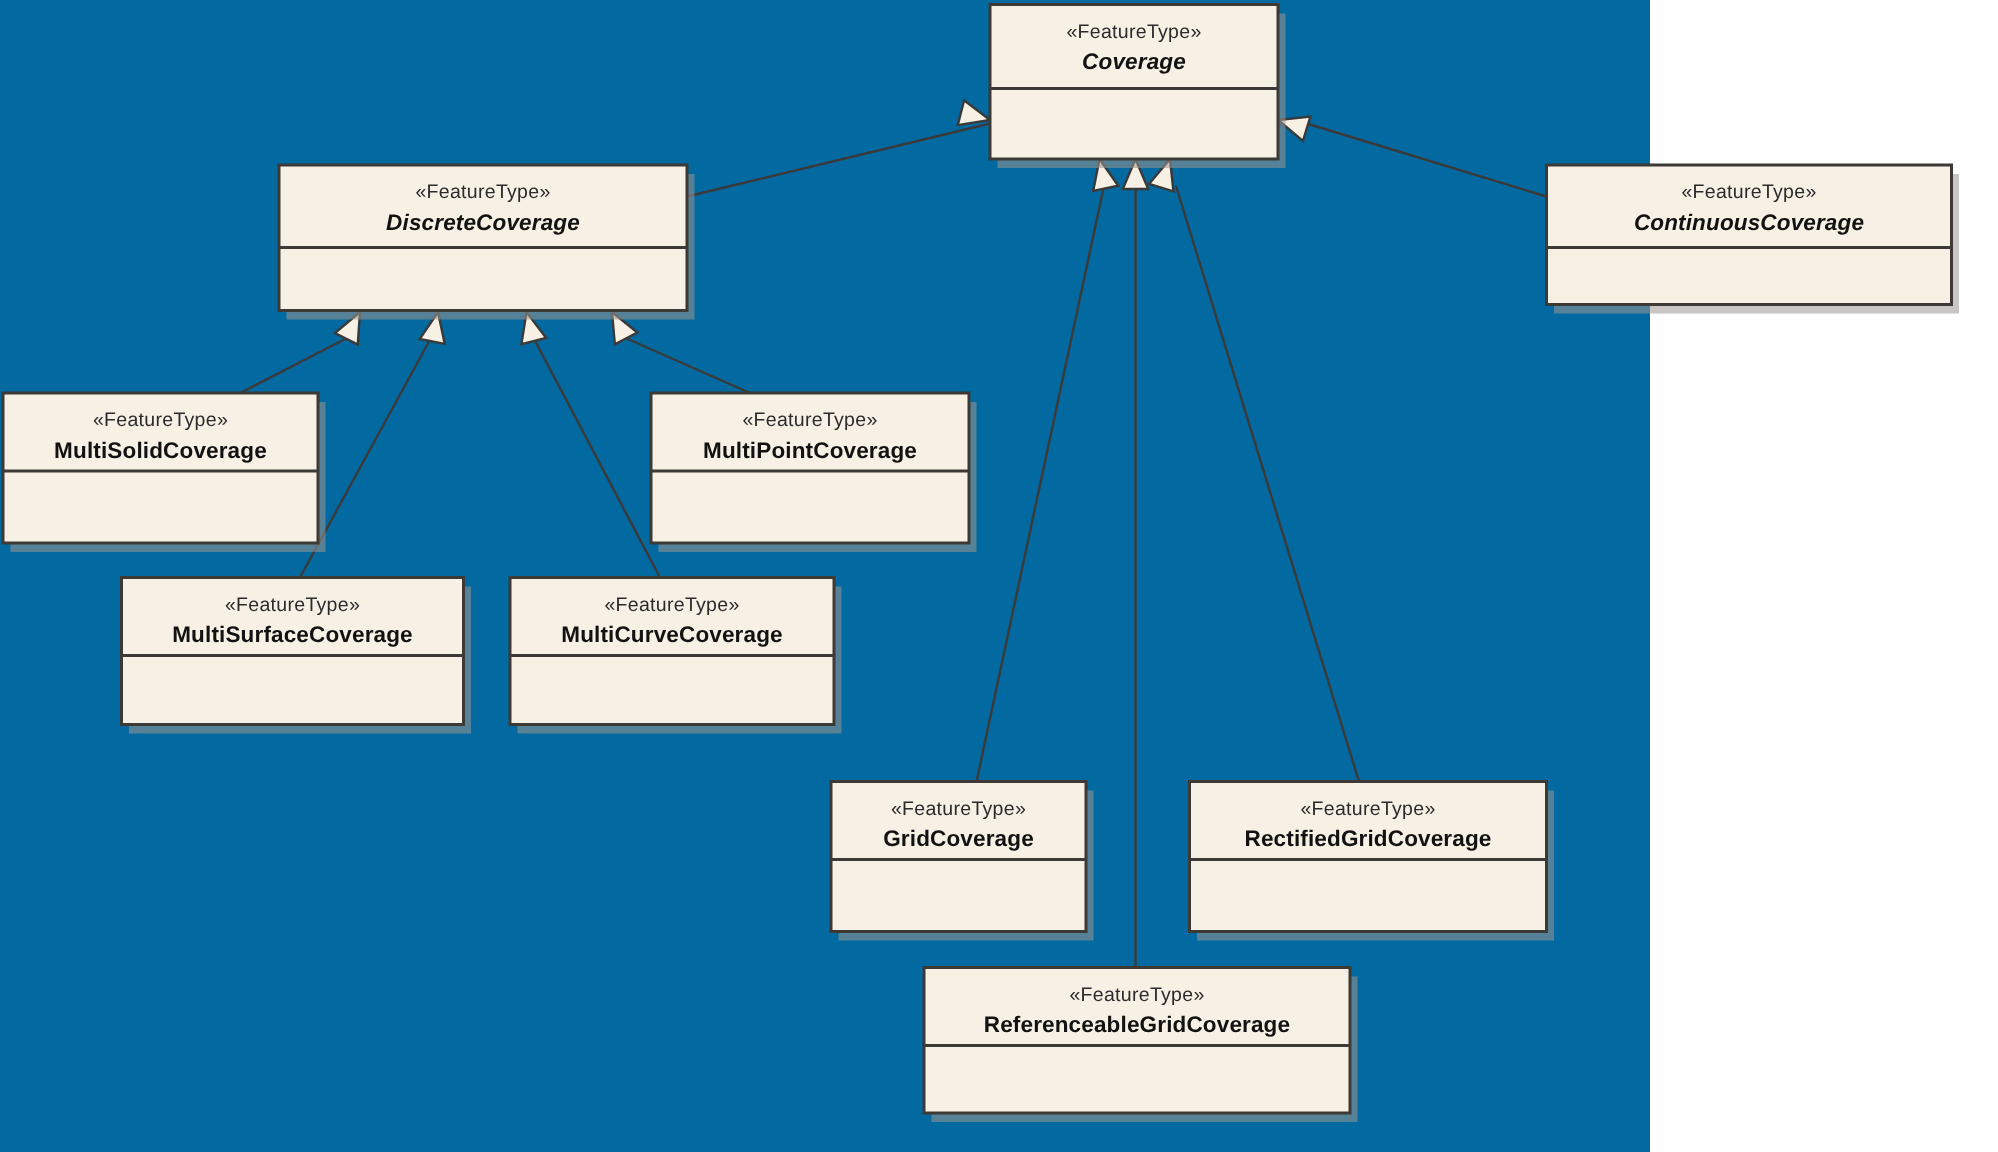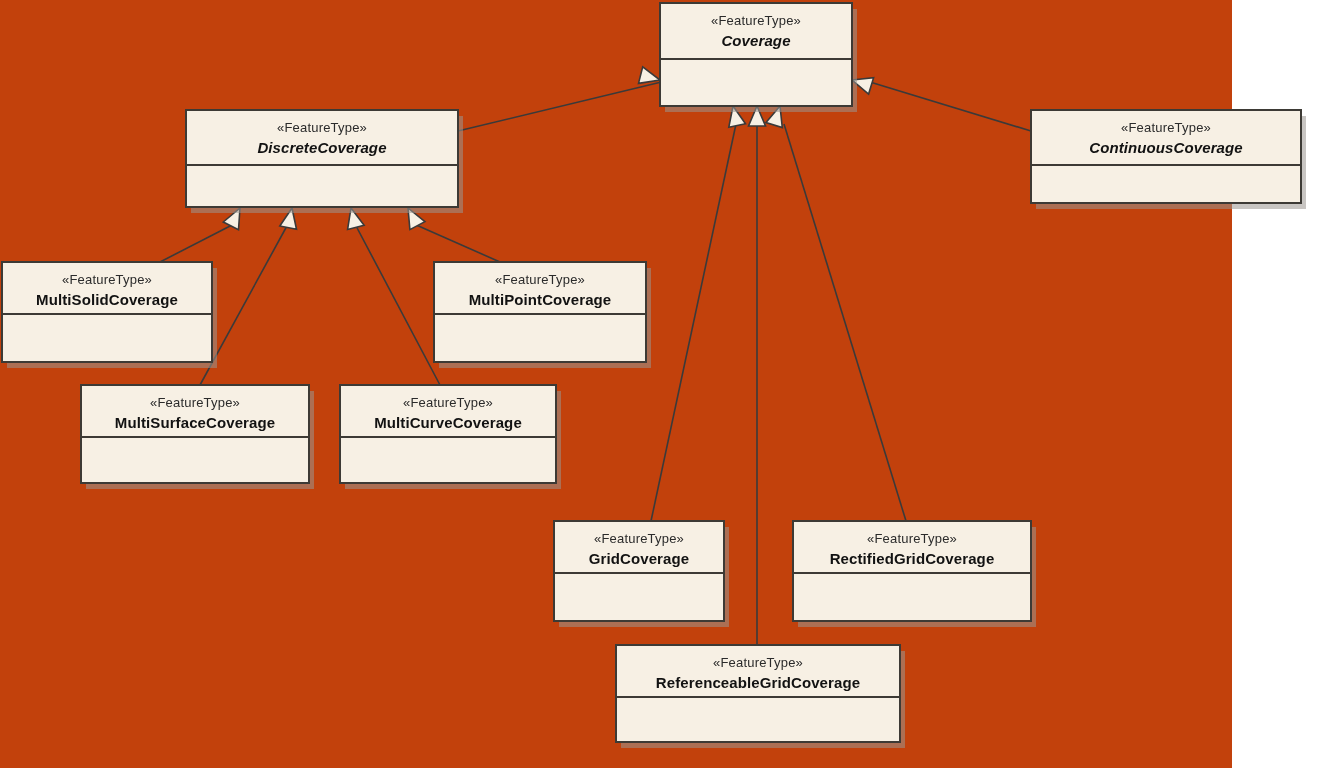--- a/index.html
+++ b/index.html
@@ -9,23 +9,24 @@
     background: #ffffff;
   }
   body {
     width: 1332px;
     height: 768px;
     overflow: hidden;
     font-family: "Liberation Sans", sans-serif;
   }
   #diagram-root {
     position: relative;
-    width: 1232px;
+    width: 1080px;
     height: 768px;
-    background: #c2410c;
+    background: #0369a1;
+    padding-left: 20px;
   }
   svg#uml-canvas {
     position: absolute;
     left: 0;
     top: 0;
     width: 1332px;
     height: 768px;
     display: block;
   }
   .cls-shadow {

